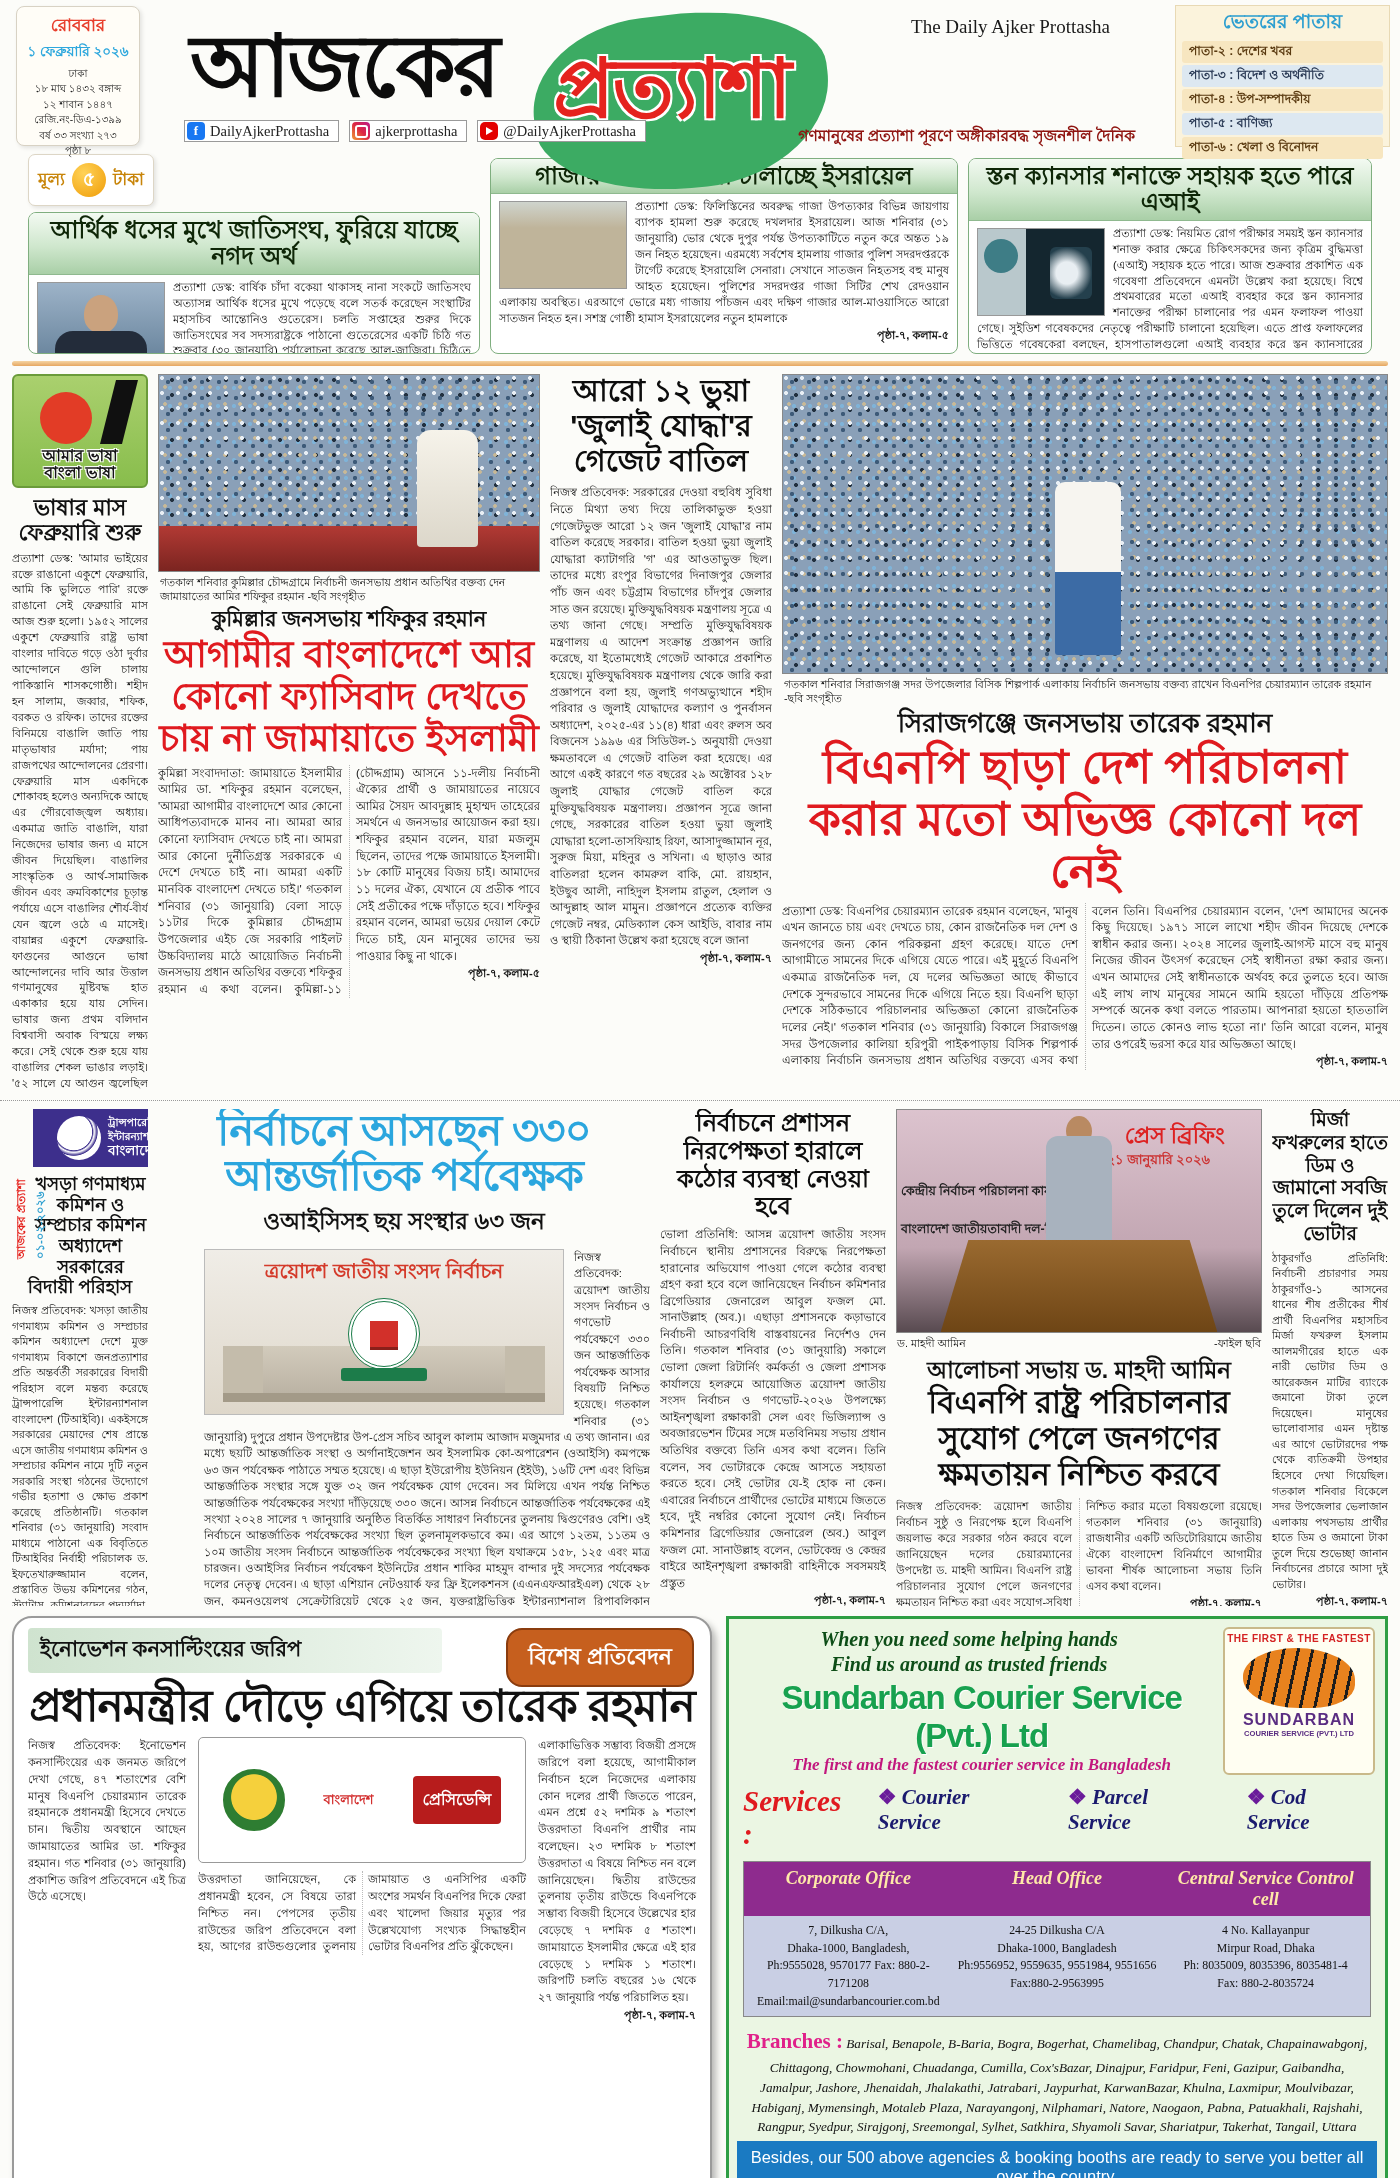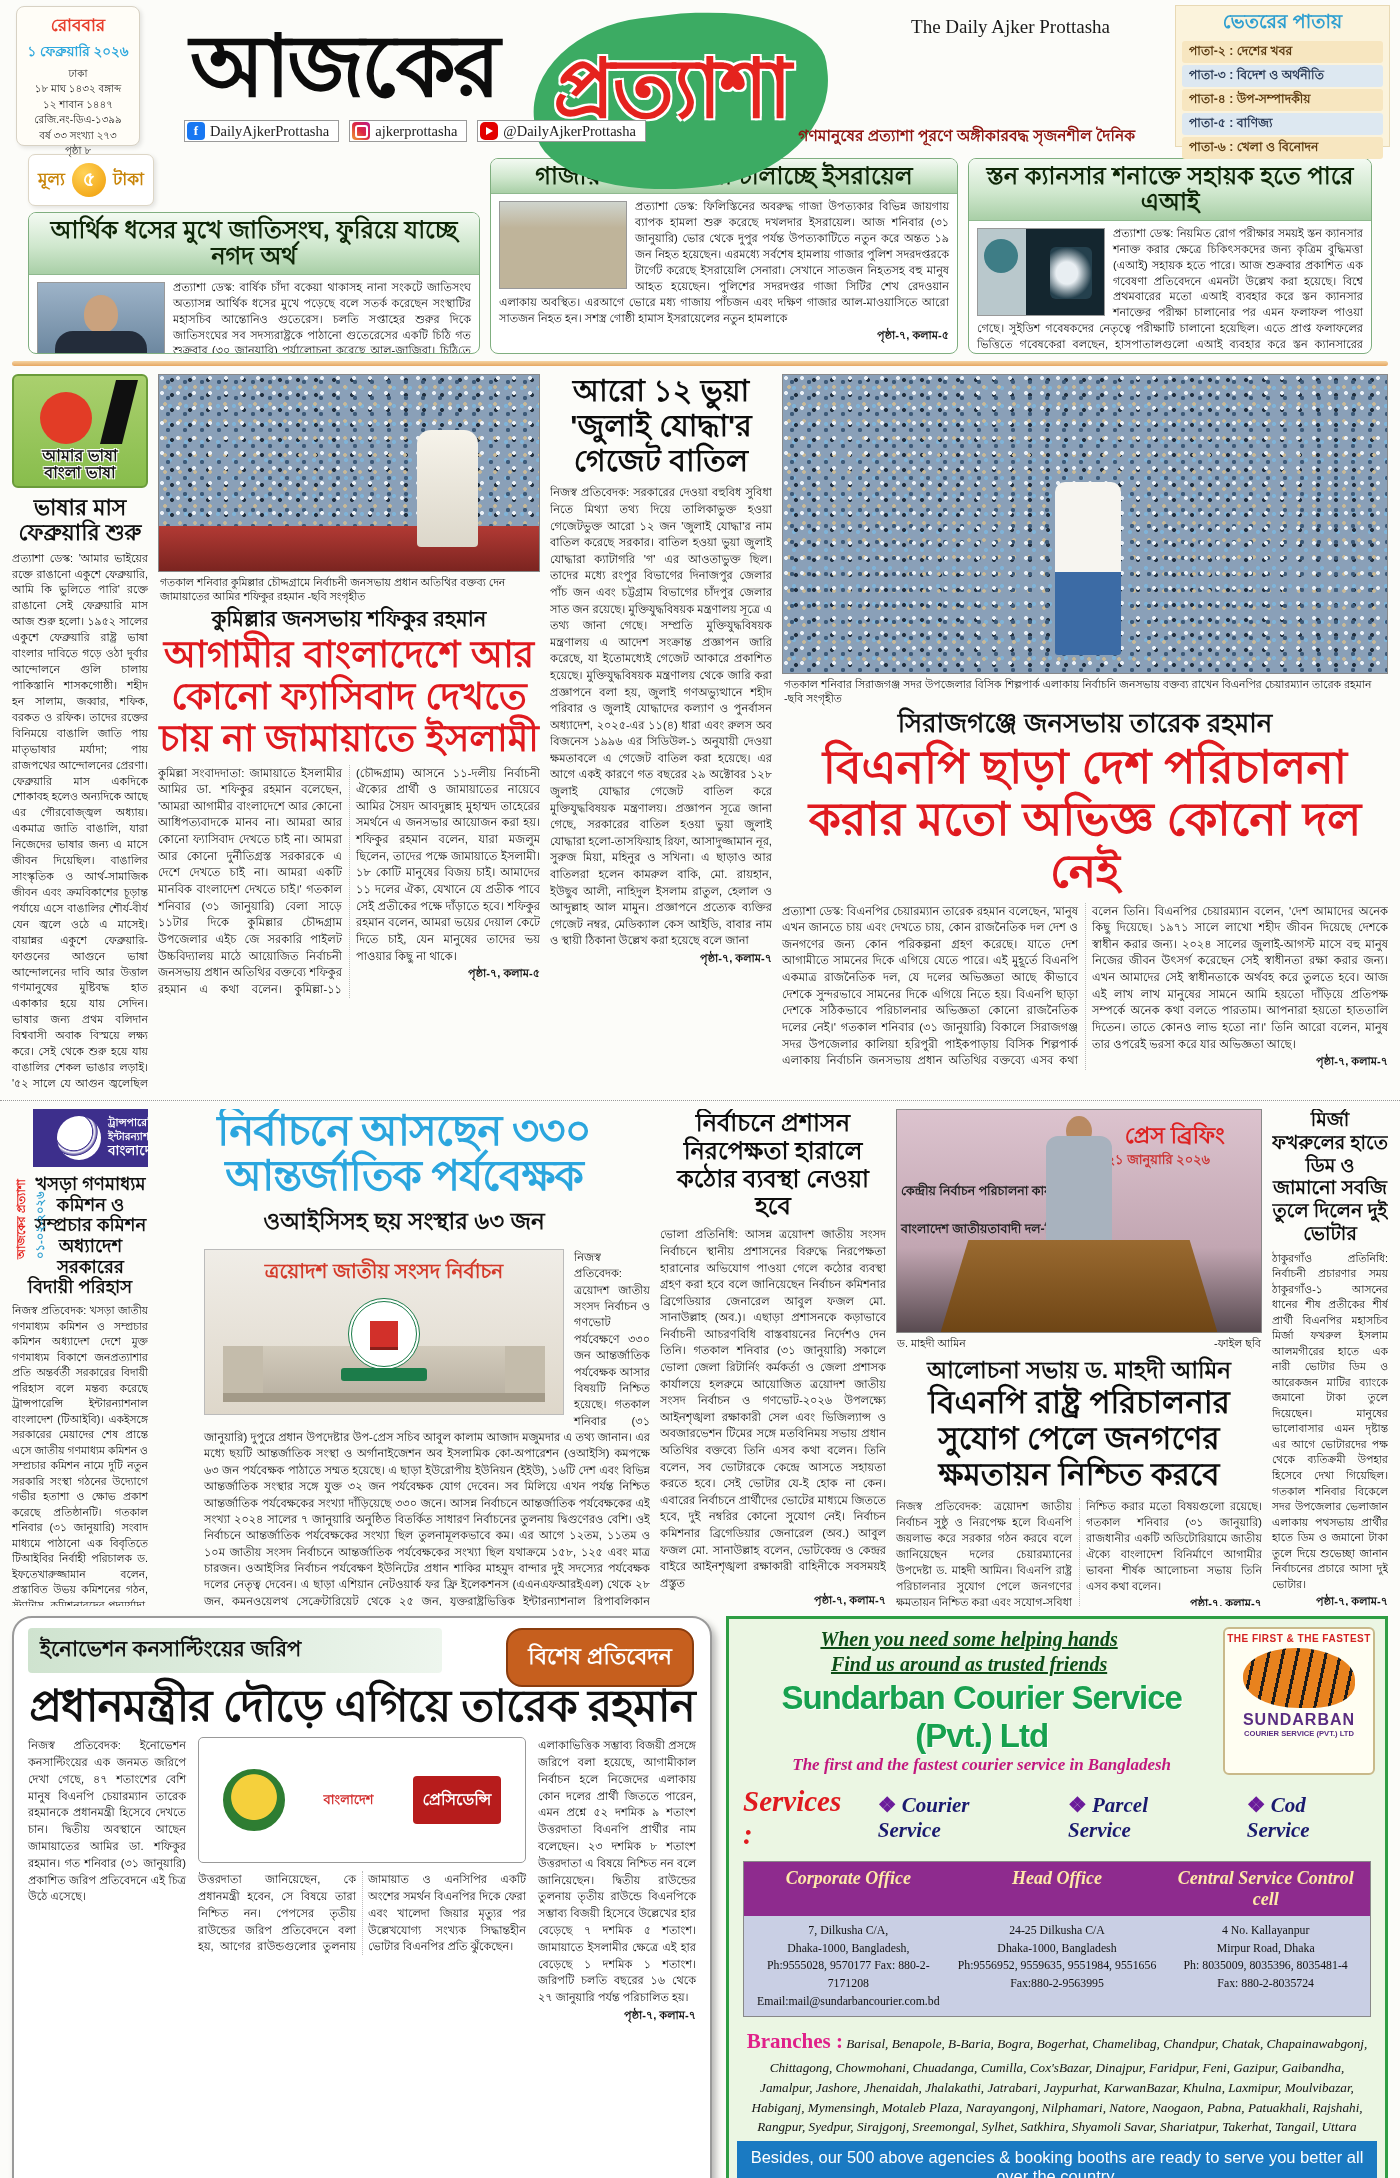--- a/index.html
+++ b/index.html
@@ -181,33 +181,33 @@
   .lg1 { width:62px; height:62px; border-radius:50%;
     background:radial-gradient(circle at 50% 45%,#f5d03c 52%,#2e7d32 54%); border:2px solid #2e7d32; }
   .lg2 { text-align:center; font-weight:900; color:#d32f2f; font-size:13px; }
   .lg2 .flag { width:68px; height:32px; margin:0 auto 3px;
     background:linear-gradient(#2e7d32 0 50%,#d32f2f 50%); border-radius:3px; }
   .lg3 { background:#b71c1c; color:#ffffff; font-weight:900; padding:12px 10px; border-radius:4px; font-size:16px; }
   .mid2col { columns:2; column-gap:12px; column-rule:1px dotted #bbb; }
 
   .ad { flex:1; background:#ebf6e3; border:3px solid #2e9e44; position:relative; padding:8px 14px 46px; overflow:hidden; }
   .ad-l1 { font-family:"Liberation Serif",serif; font-style:italic; font-weight:bold;
-    color:#0d4d17; font-size:20px; text-align:center; width:72%; line-height:1.25;text-decoration:underline; }
+    color:#0d4d17; font-size:20px; text-align:center; width:72%; line-height:1.25; }
   .ad-co { color:#17a14f; font-weight:900; font-size:33px; text-align:center; width:76%;
     margin-top:2px; text-shadow:1px 1px 0 #fff; letter-spacing:-1px; }
   .ad-sub { color:#c2187e; font-style:italic; font-weight:bold; font-size:17px; text-align:center; width:76%;
     font-family:"Liberation Serif",serif; }
   .tigerbox { position:absolute; right:10px; top:8px; width:152px; height:148px; background:#fffef2;
     border:2px solid #c9b98a; border-radius:6px; text-align:center; padding:4px 2px; }
   .tb1 { color:#d42222; font-weight:900; font-size:10px; letter-spacing:.5px; }
   .tiger { width:112px; height:60px; margin:4px auto 3px; background:#e8821e;
     border-radius:52% 58% 42% 55%; background-image:repeating-linear-gradient(102deg,transparent 0 11px,#1c1c1c 11px 14px); }
   .tb2 { color:#5a2d82; font-weight:900; font-size:16px; letter-spacing:1px; }
   .tb3 { color:#5a2d82; font-weight:bold; font-size:7.6px; }
-  .services { display:flex; align-items:center; gap:22px; margin-top:10px; }
+  .services { display:flex; gap:22px; margin-top:10px; }
   .svc-label { color:#e01a1f; font-weight:900; font-size:29px; font-style:italic; font-family:"Liberation Serif",serif; }
   .svc-items { display:flex; gap:34px; }
   .svc-items div { color:#1a1a6e; font-size:21px; font-style:italic; font-weight:bold; font-family:"Liberation Serif",serif; }
   .svc-items div::before { content:'\2756  '; color:#6a1b9a; font-style:normal; }
   .offices { display:grid; grid-template-columns:1fr 1fr 1fr; margin-top:10px; border:1px solid #888; }
   .off-h { background:#8e2b8e; color:#ffe9a8; font-style:italic; font-weight:900; font-size:18px;
     text-align:center; padding:6px 2px; font-family:"Liberation Serif",serif; }
   .off-c { background:#c9cfe4; font-size:11.8px; text-align:center; padding:6px 4px; line-height:1.5;
     font-family:"Liberation Serif",serif; }
   .branches { margin-top:9px; font-size:13.2px; line-height:1.5; font-style:italic;

